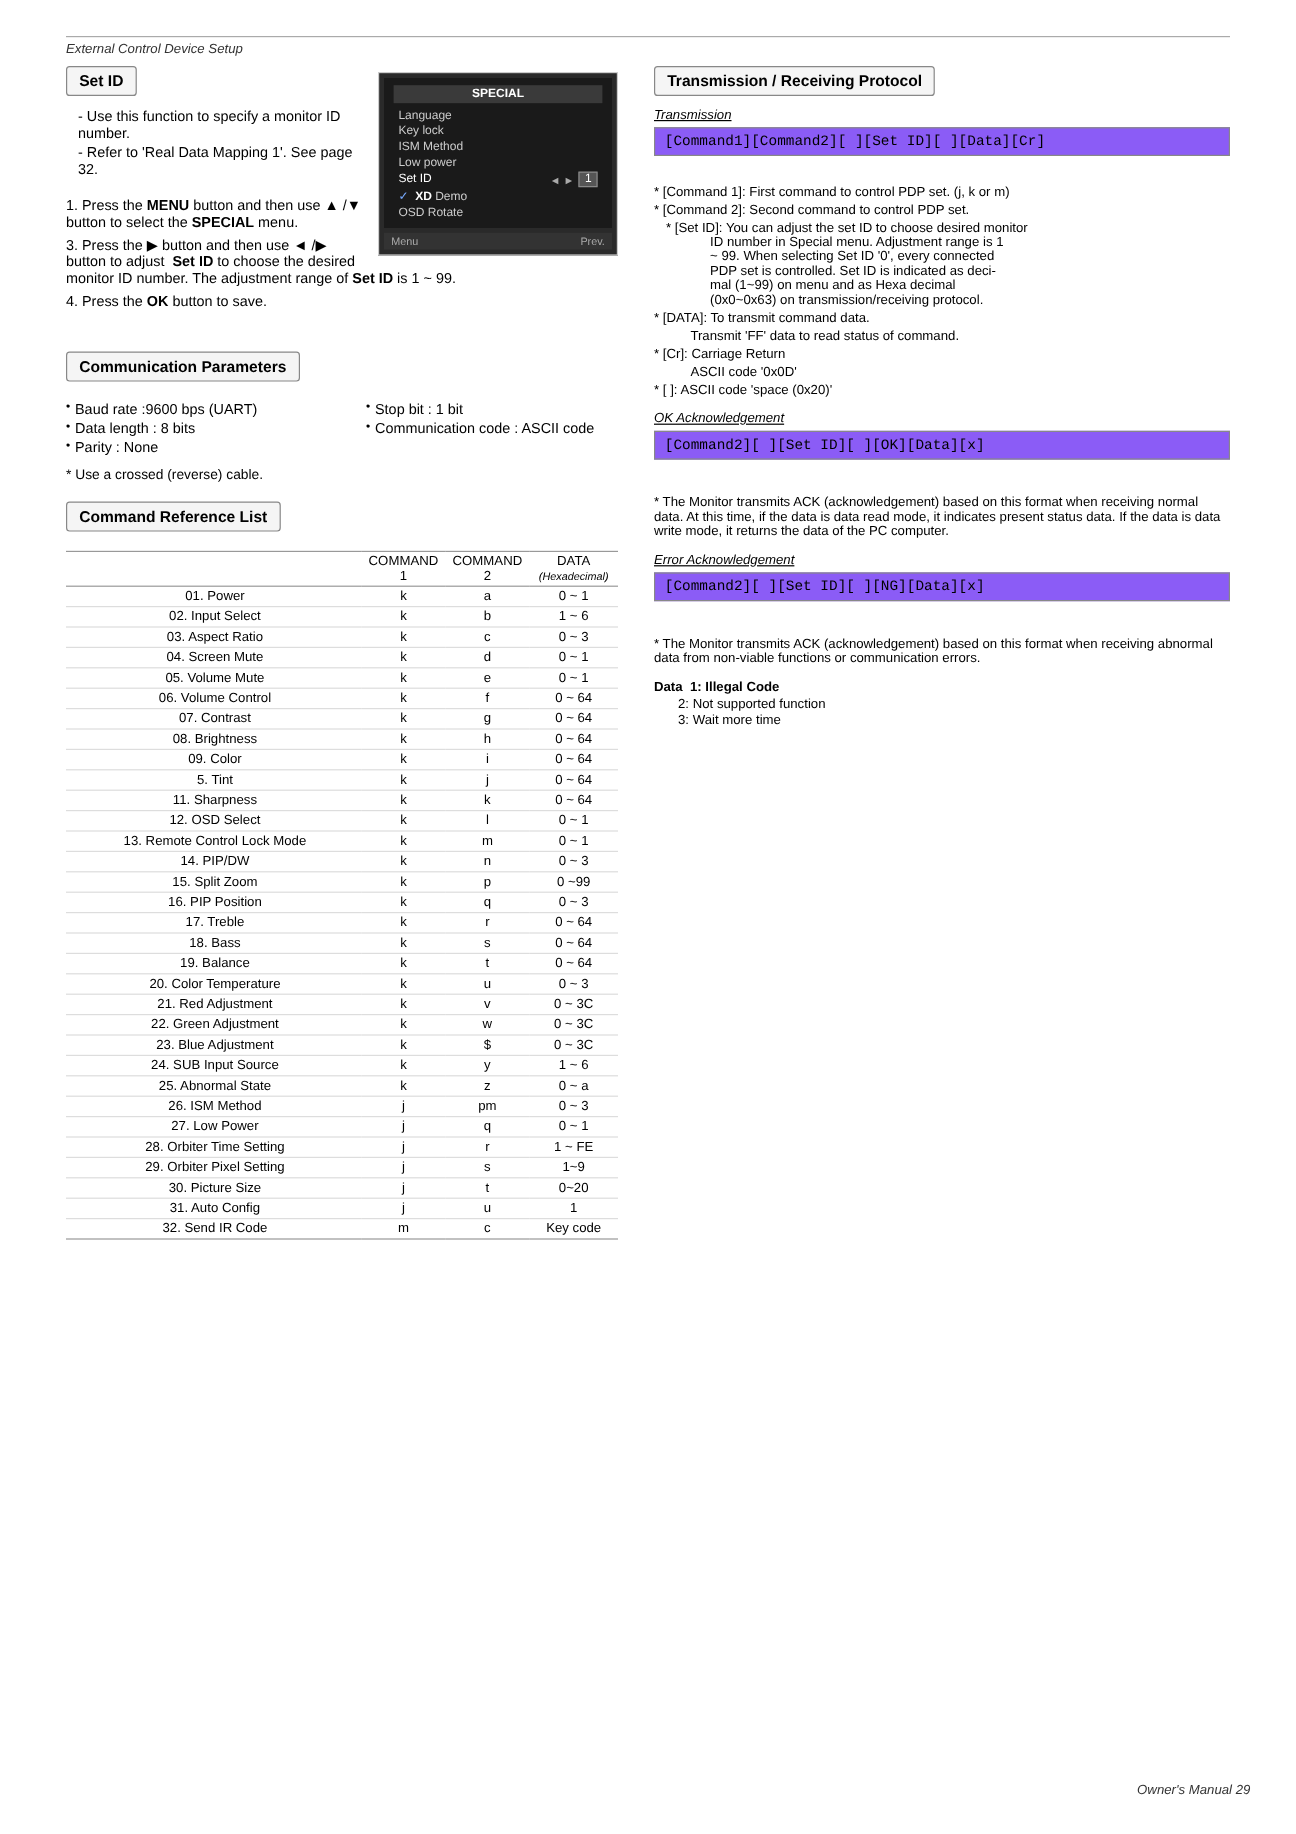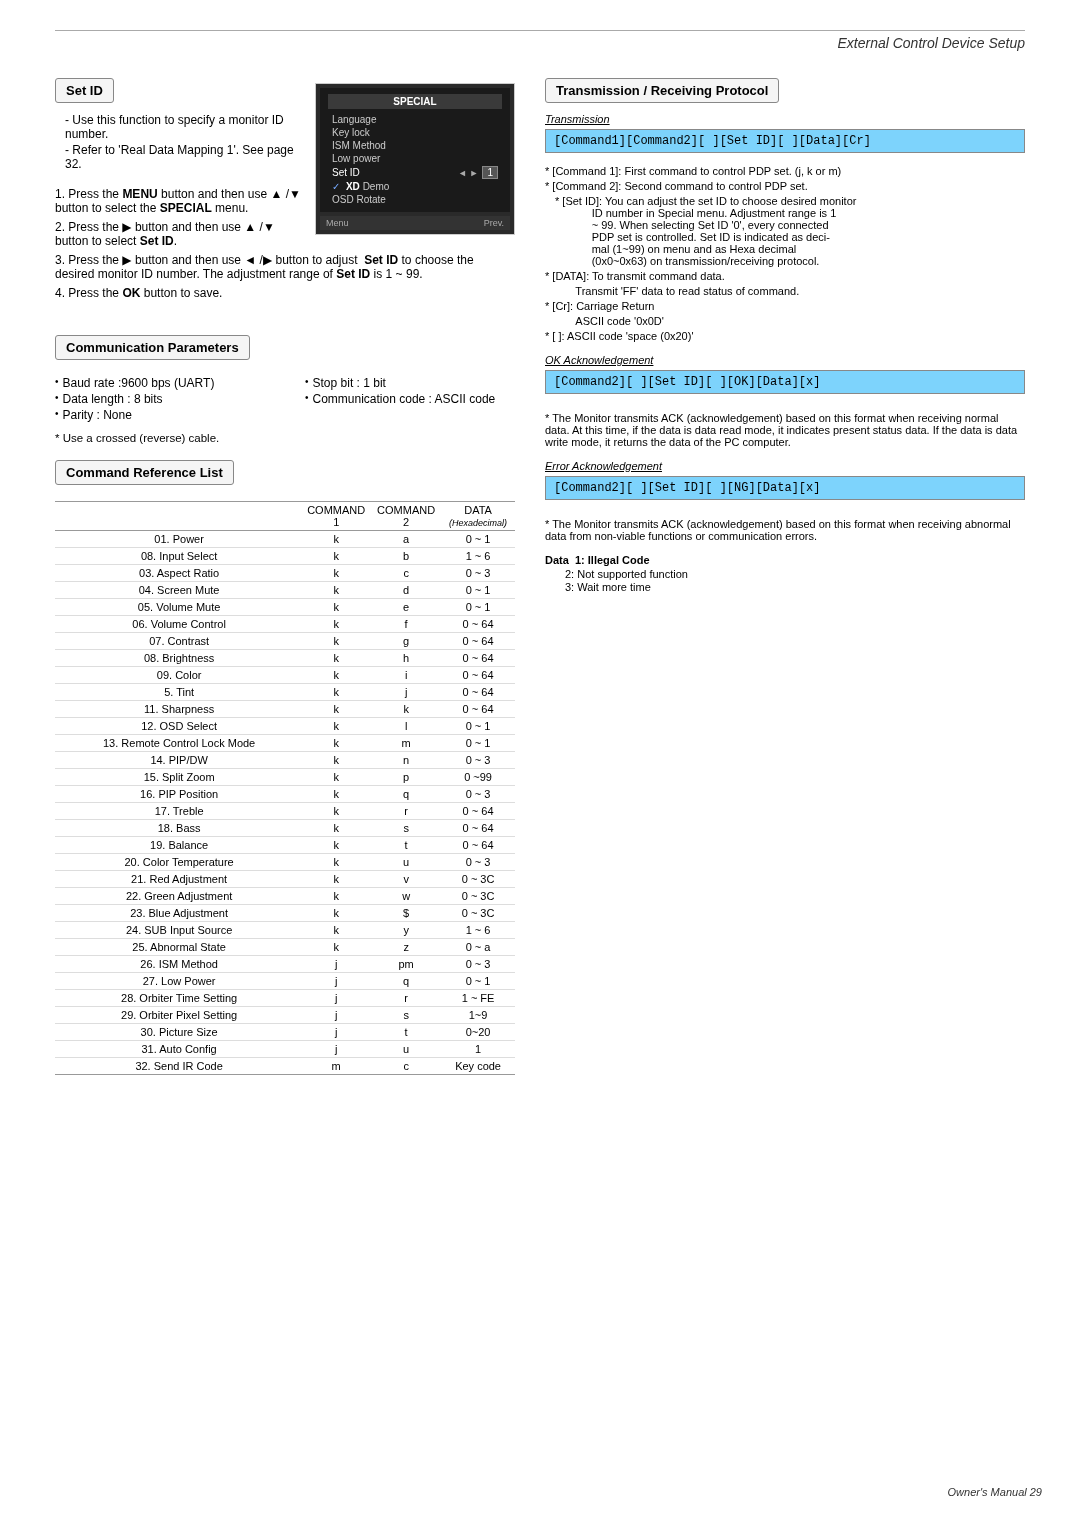--- a/index.html
+++ b/index.html
@@ -13,24 +13,23 @@
       padding: 0;
     }
     .page {
       width: 1080px;
       min-height: 1528px;
       padding: 30px 55px 40px 55px;
       position: relative;
     }
     .header-bar {
       border-top: 1px solid #aaa;
-      text-align: right;
       padding-top: 4px;
-      margin-bottom: 27px;
-      font-size: 14px;
+      margin-bottom: 8px;
+      font-size: 11px;
       color: #333;
       font-style: italic;
     }
     .two-col {
       display: flex;
       gap: 30px;
     }
     .left-col {
       flex: 0 0 460px;
     }
@@ -193,25 +192,25 @@
       margin-bottom: 16px;
     }
     .proto-subtitle {
       font-size: 11px;
       font-style: italic;
       text-decoration: underline;
       margin-bottom: 4px;
     }
     .proto-box {
       border: 1px solid #888;
-      background: #7dd3fc;
+      background: #8b5cf6;
       padding: 4px 8px;
       font-size: 12px;
       font-family: 'Courier New', monospace;
-      margin-bottom: 12px;
+      margin-bottom: 24px;
       display: inline-block;
       width: 100%;
     }
     .proto-notes {
       font-size: 11px;
       margin-bottom: 8px;
     }
     .proto-notes p {
       margin-bottom: 3px;
       padding-left: 10px;
@@ -305,23 +304,20 @@
           </div>
         </div>
 
         <div class="bullet">- Use this function to specify a monitor ID number.</div>
         <div class="bullet">- Refer to 'Real Data Mapping 1'. See page 32.</div>
         <br>
         <div class="step">
           1. Press the <strong>MENU</strong> button and then use ▲ /▼ button to select the <strong>SPECIAL</strong> menu.
         </div>
         <div class="step">
-          2. Press the ▶ button and then use ▲ /▼ button to select <strong>Set ID</strong>.
-        </div>
-        <div class="step">
           3. Press the ▶ button and then use ◄ /▶ button to adjust &nbsp;<strong>Set ID</strong> to choose the desired monitor ID number. The adjustment range of <strong>Set ID</strong> is 1 ~ 99.
         </div>
         <div class="step">
           4. Press the <strong>OK</strong> button to save.
         </div>
       </div>
 
       <div class="comm-params">
         <div class="section-box">Communication Parameters</div>
         <div class="comm-params-grid">
@@ -365,21 +361,21 @@
             </tr>
           </thead>
           <tbody id="cmd-tbody">
           <tr>
       <td class="name-col">01. Power</td>
       <td>k</td>
       <td>a</td>
       <td>0 ~ 1</td>
     </tr>
               <tr>
-      <td class="name-col">08. Input Select</td>
+      <td class="name-col">02. Input Select</td>
       <td>k</td>
       <td>b</td>
       <td>1 ~ 6</td>
     </tr>
               <tr>
       <td class="name-col">03. Aspect Ratio</td>
       <td>k</td>
       <td>c</td>
       <td>0 ~ 3</td>
     </tr>

